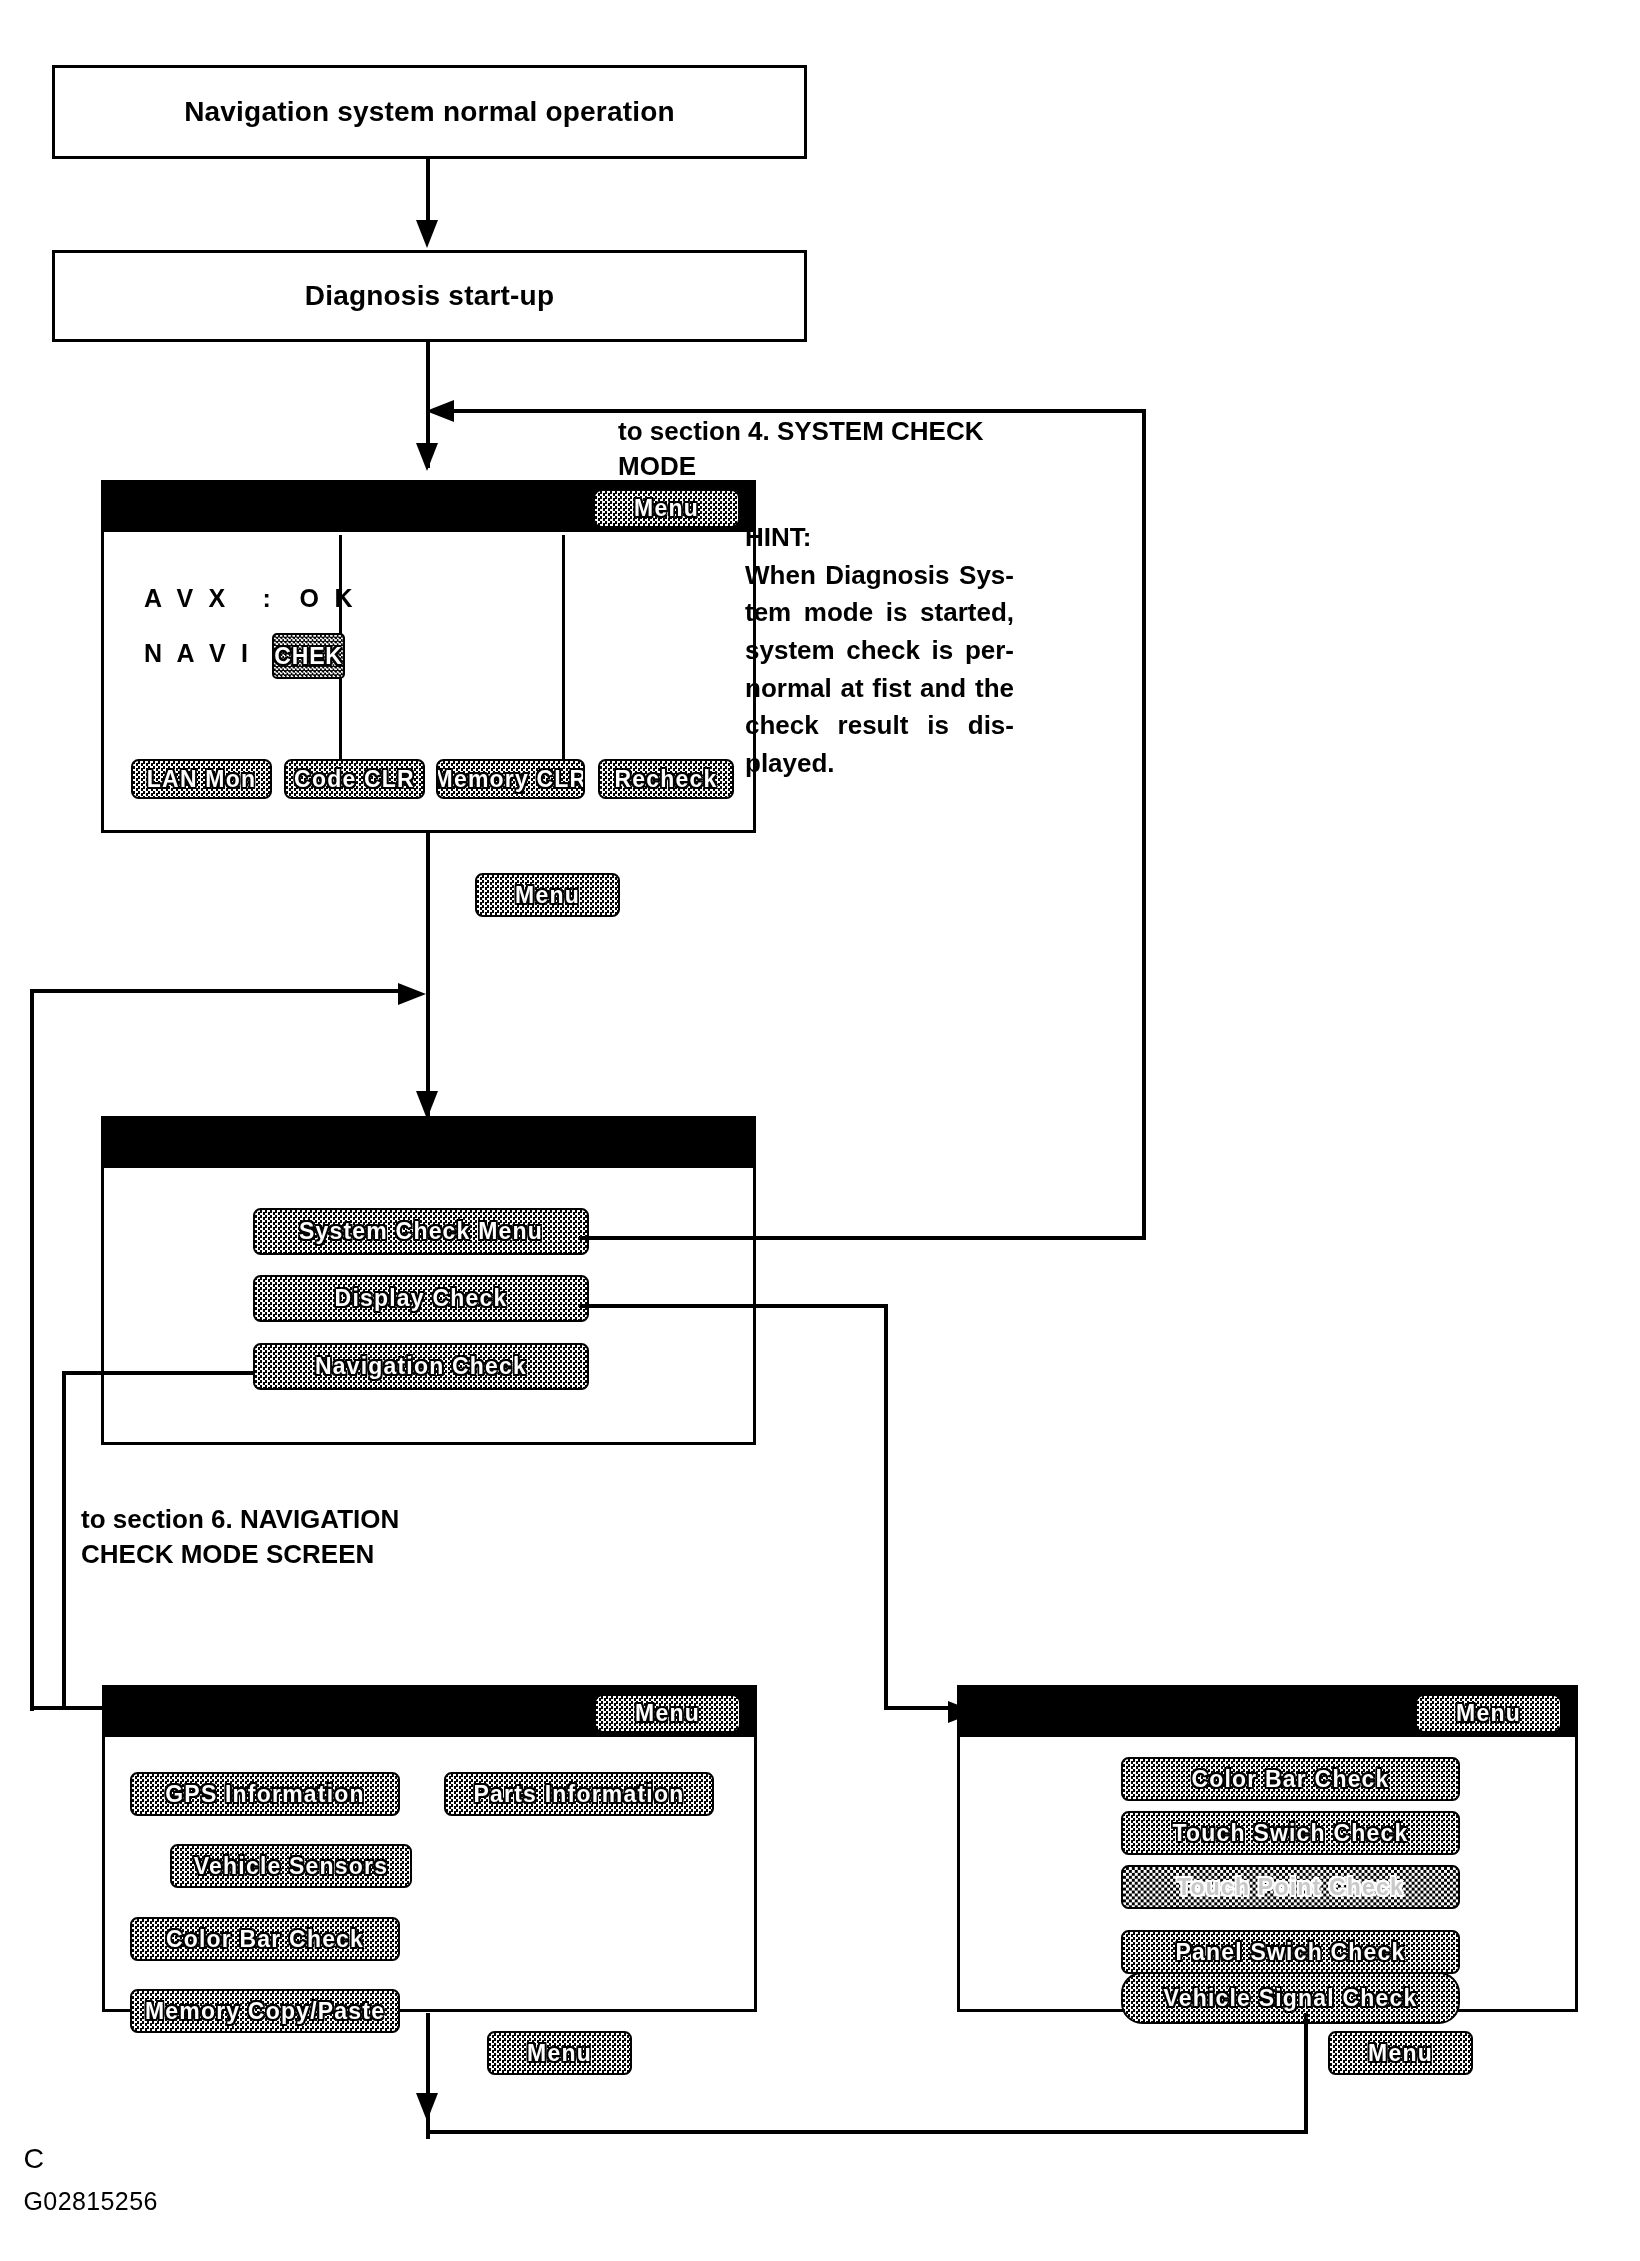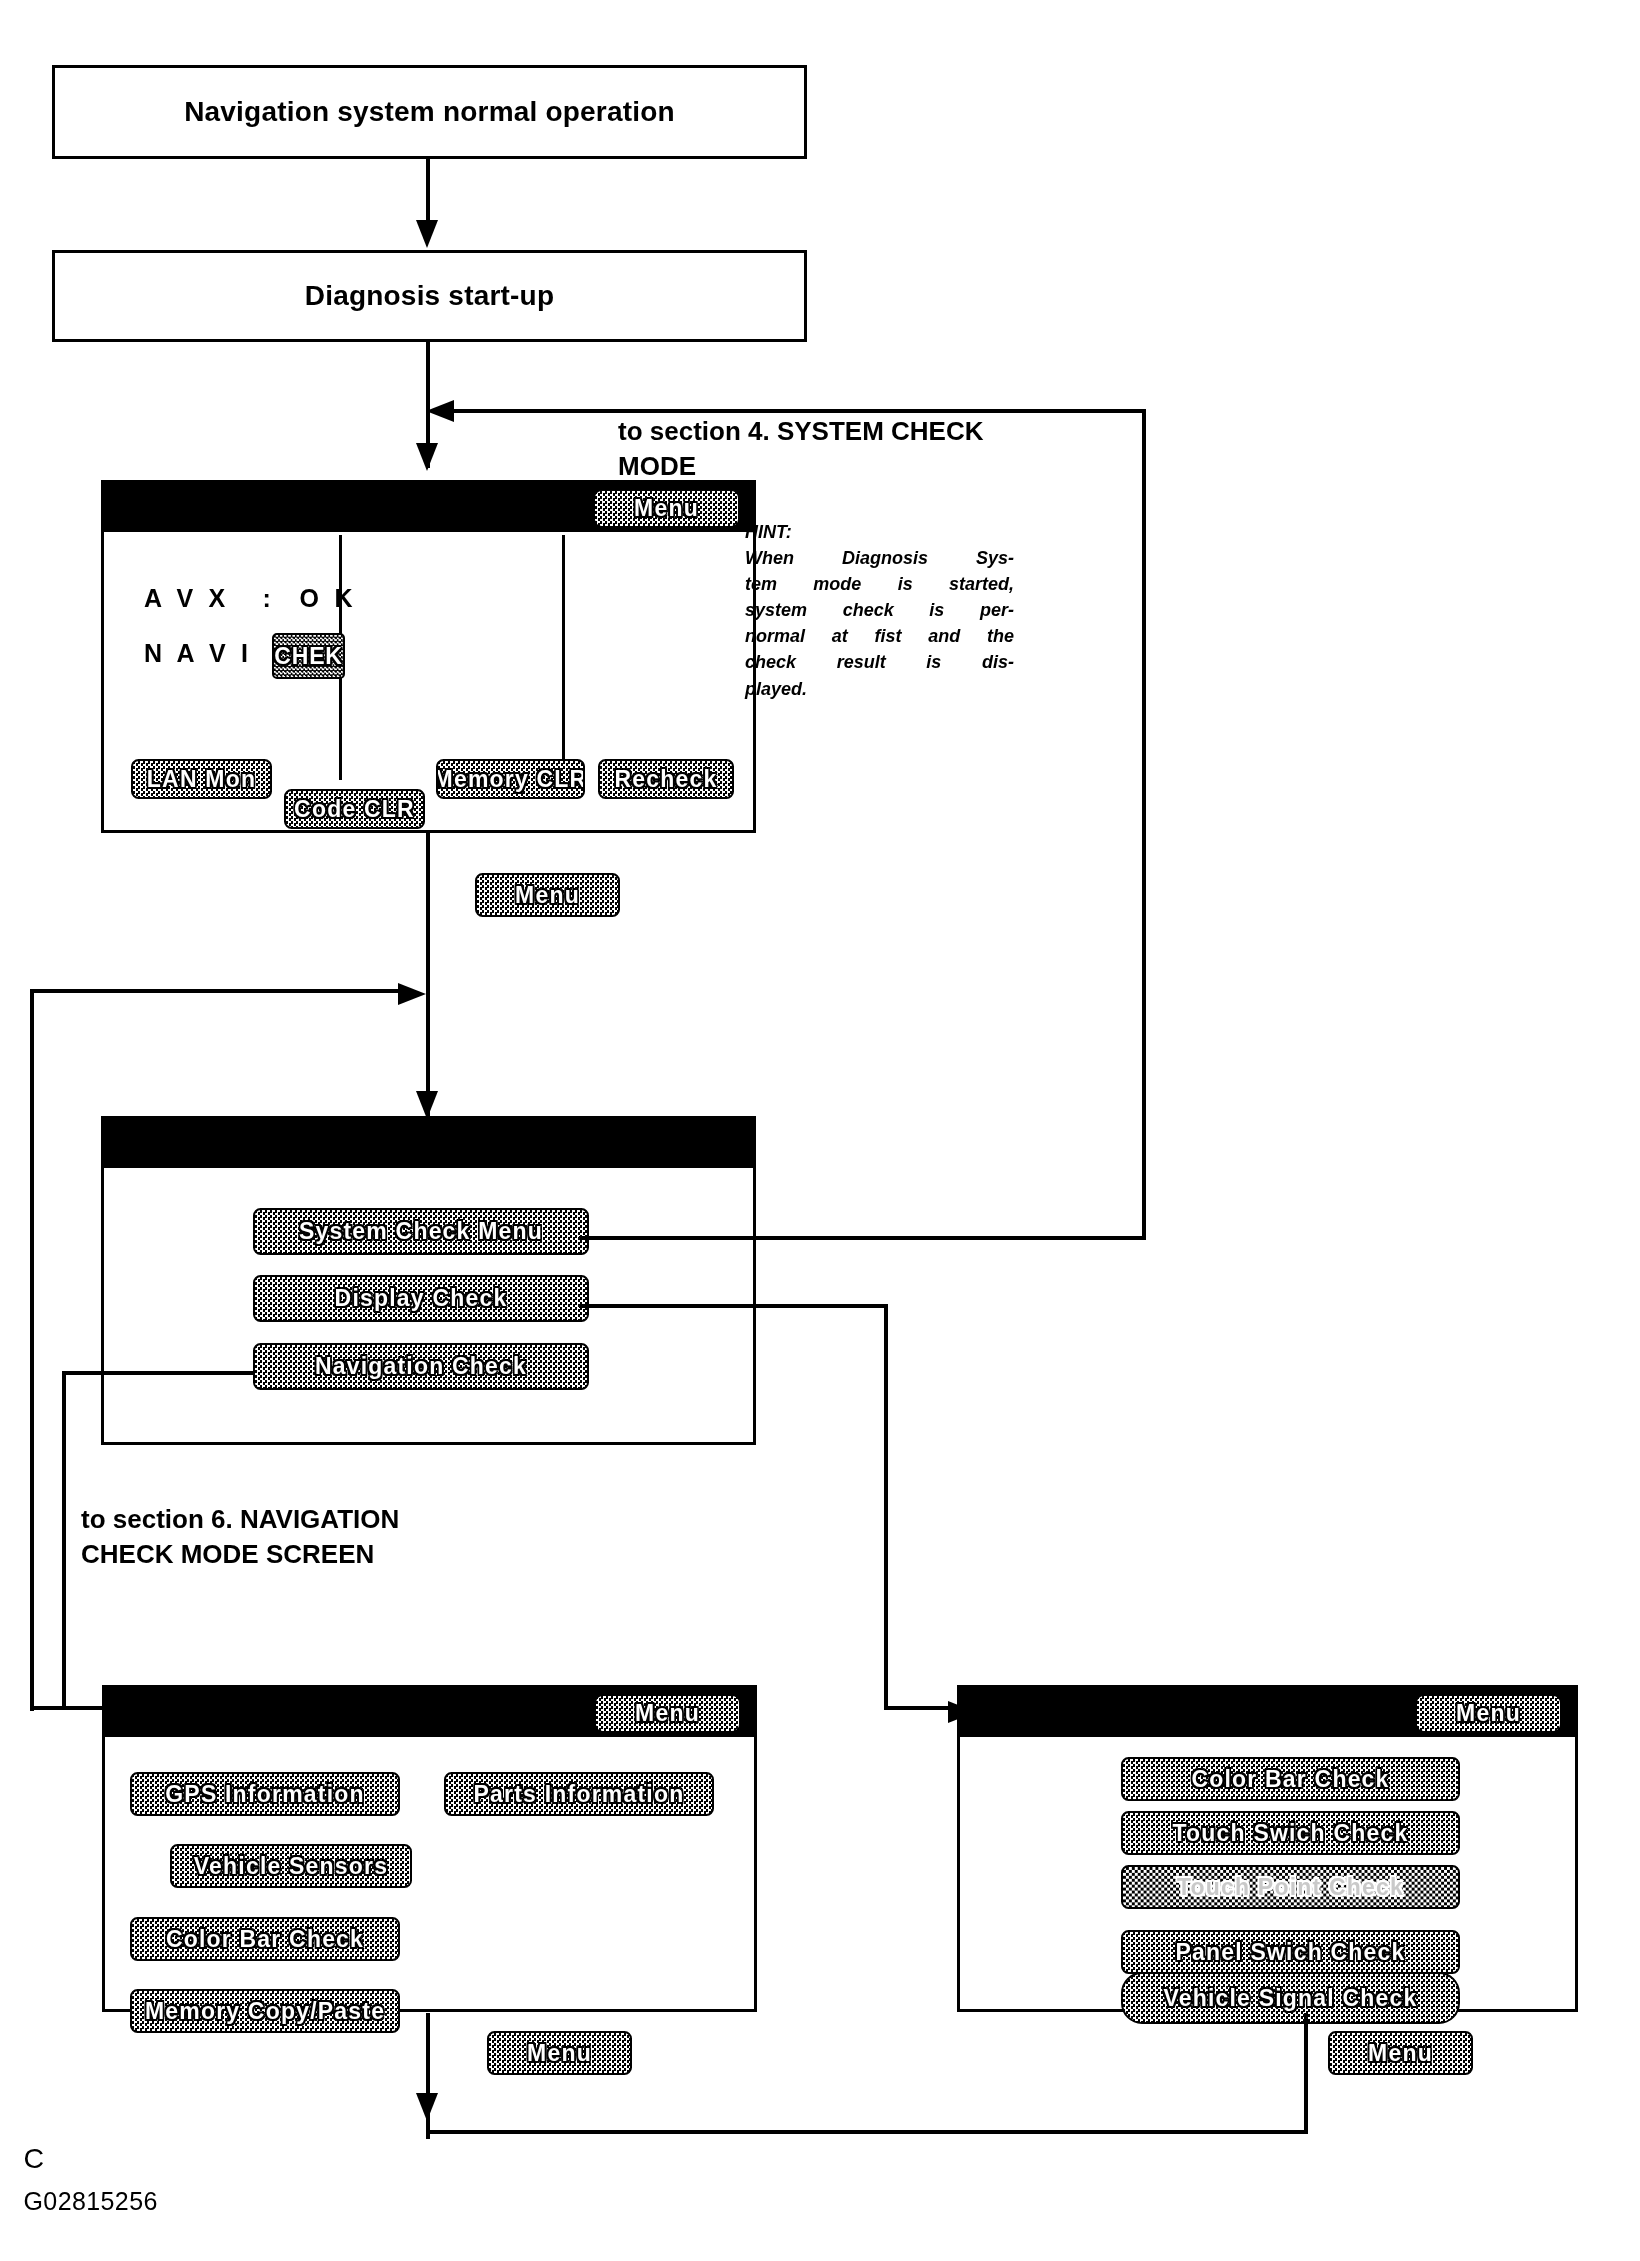--- a/index.html
+++ b/index.html
@@ -74,25 +74,24 @@
   
   .annot {
     position: absolute;
     font-size: 26px;
     font-weight: bold;
     line-height: 1.33;
     white-space: pre-line;
   }
   .hint {
     position: absolute;
-    font-size: 18px;
+    font-size: 26px;
     font-weight: bold;
     line-height: 1.45;
     width: 269px;
-    font-style: italic;
   }
   .hint-line { display: block; }
   .hint-just {
     text-align: justify;
     text-align-last: justify;
   }
   .hint-last { text-align: left; }
 
   
   .screen {
@@ -286,21 +285,21 @@
         <span>N A V I</span>
         <span style="margin-left:10px;">:</span>
       </div>
       <div class="sc-chip" style="left:168px; top:101px; width:69px; height:42px;">
         <span class="sc-chip-label">CHEK</span>
       </div>
 
       <div class="tbtn" style="left:27px; top:227px; width:141px; height:40px;">
         <span class="tbtn-label">LAN Mon</span>
       </div>
-      <div class="tbtn" style="left:180px; top:227px; width:141px; height:40px;margin-top:30px;">
+      <div class="tbtn" style="left:180px; top:227px; width:141px; height:40px;">
         <span class="tbtn-label">Code CLR</span>
       </div>
       <div class="tbtn" style="left:332px; top:227px; width:149px; height:40px;">
         <span class="tbtn-label">Memory CLR</span>
       </div>
       <div class="tbtn" style="left:494px; top:227px; width:136px; height:40px;">
         <span class="tbtn-label">Recheck</span>
       </div>
     </div>
   </div>

